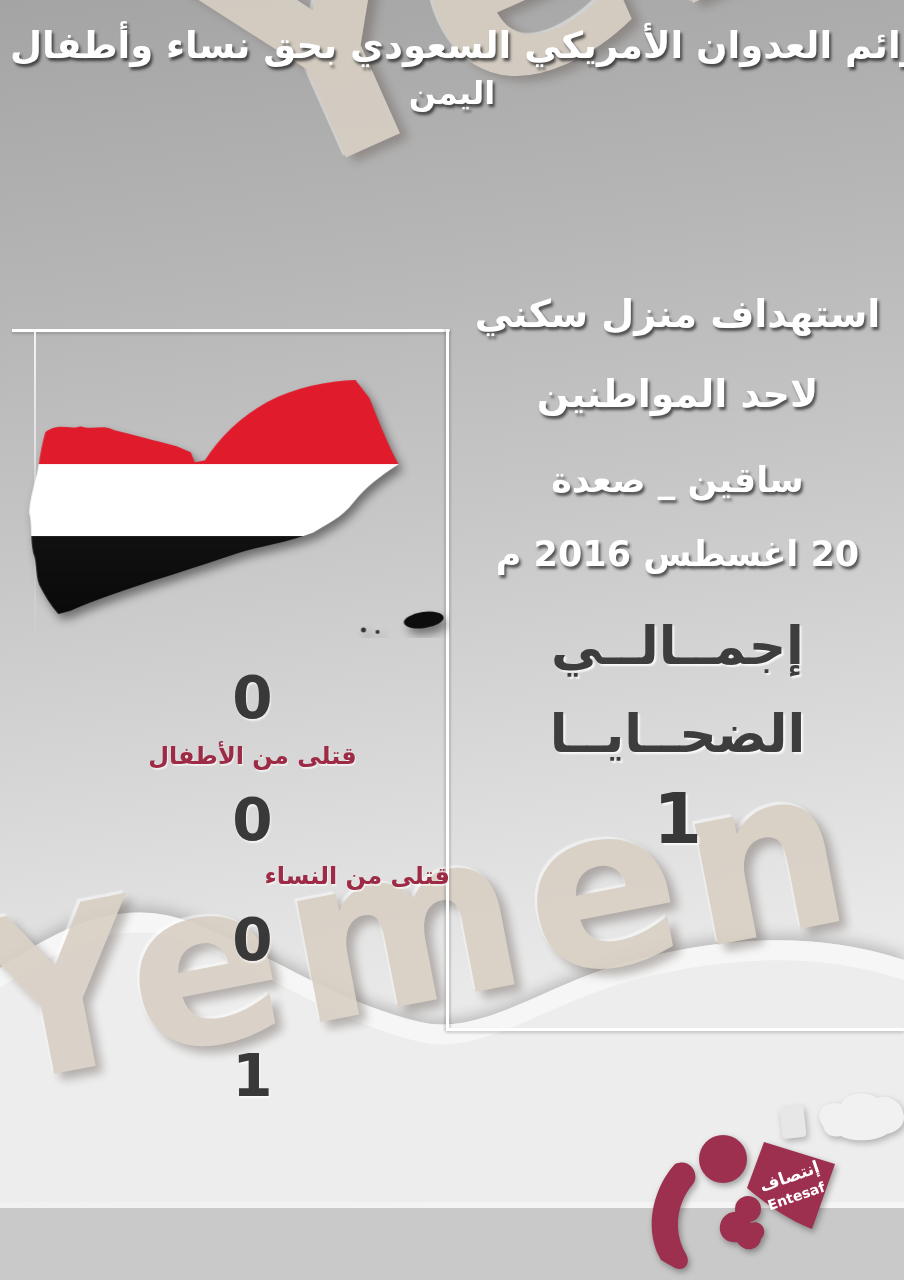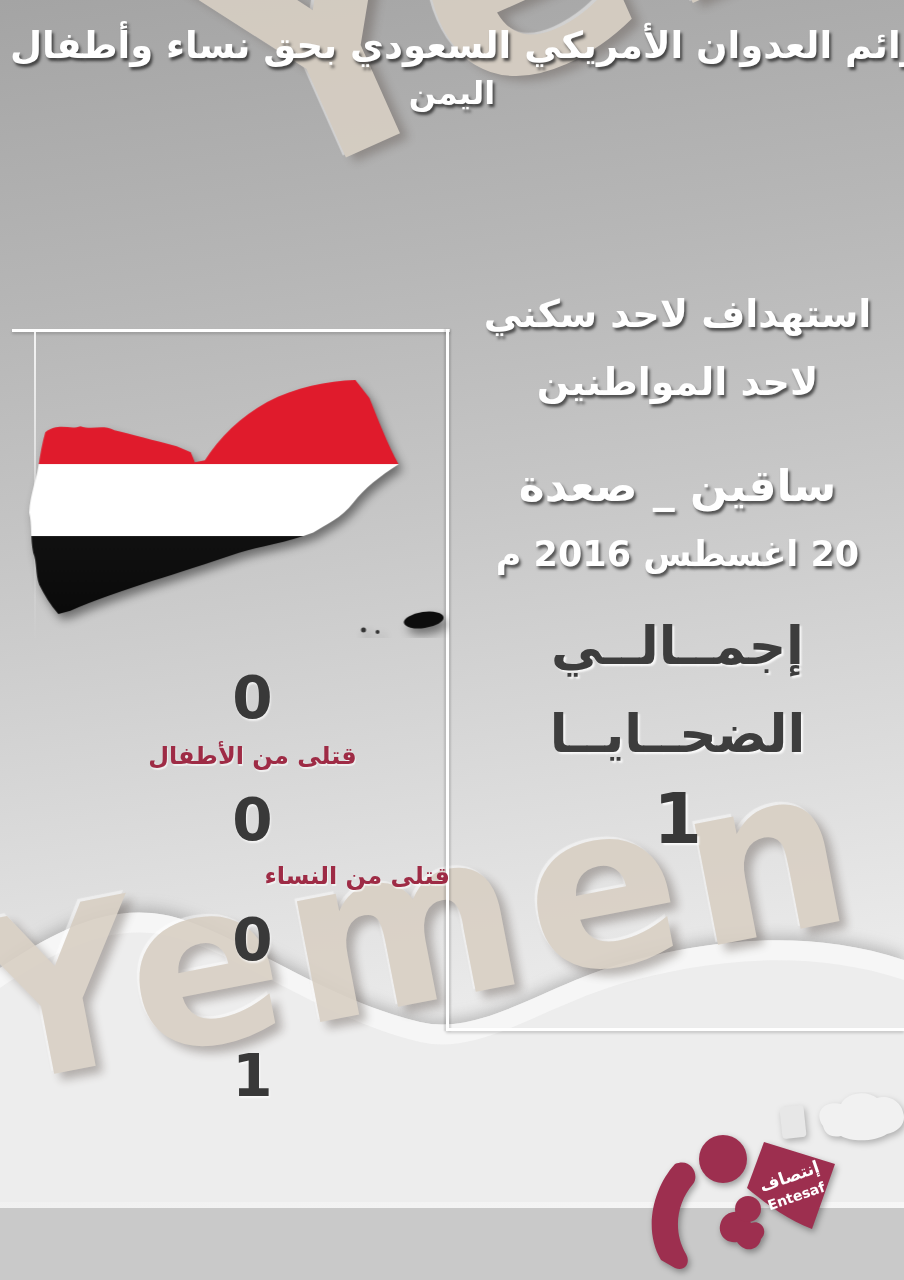--- a/index.html
+++ b/index.html
@@ -27,22 +27,22 @@
          font-weight:bold;z-index:5;text-shadow:2px 3px 3px rgba(40,40,40,.8);}
   .title-l1{font-size:37px;white-space:nowrap;}
   .title-l2{font-size:32px;margin-top:7px;}
   .hashtag{position:absolute;top:164px;right:16px;width:440px;text-align:center;direction:rtl;
            color:#dd8f28;font-size:29px;font-weight:bold;z-index:5;
            text-shadow:1px 2px 2px rgba(55,45,25,.8);}
   
   .rp{position:absolute;left:455px;width:445px;text-align:center;direction:rtl;z-index:5;white-space:nowrap;}
   .rp-white{color:#fff;font-weight:bold;text-shadow:2px 3px 3px rgba(40,40,40,.75);}
   .r-line1{top:292px;font-size:38px;}
-  .r-line2{top:360px;font-size:38px;}
-  .r-loc{top:460px;font-size:44px;}
+  .r-line2{top:372px;font-size:38px;}
+  .r-loc{top:460px;font-size:35px;}
   .r-date{top:534px;font-size:35px;}
   .rp-dark{color:#3d3d3d;font-weight:bold;text-shadow:2px 2px 2px rgba(255,255,255,.85);}
   .t-line1{top:616px;font-size:52px;}
   .t-line2{top:704px;font-size:52px;}
   .t-value{top:778px;font-size:70px;font-weight:800;color:#383838;}
   
   .st{position:absolute;left:55px;width:395px;text-align:center;z-index:5;}
   .st-num{color:#393939;font-weight:800;font-size:58px;text-shadow:1px 2px 2px rgba(255,255,255,.7);}
   .st-lbl{color:#9e2b45;font-weight:bold;font-size:24px;direction:rtl;white-space:nowrap;
           text-shadow:1px 2px 1px rgba(255,255,255,.6);}
@@ -97,21 +97,21 @@
                C360,104 345,116 334,130 C322,146 306,152 294,160 C268,170 240,174 220,180
                C190,190 160,200 134,208 C104,218 74,228 52,238 L40,241
                C32,232 26,222 21,212 C17,200 19,190 15,180 C12,165 14,152 11,140
                C12,122 18,108 20,95 C22,82 24,70 27,60 Z" fill="url(#flagGrad)"></path>
       <ellipse cx="404" cy="247" rx="20" ry="8" transform="rotate(-8 404 247)" fill="#0d0d0d"></ellipse>
       <circle cx="344" cy="257" r="2.5" fill="#333"></circle>
       <circle cx="358" cy="259" r="2" fill="#333"></circle>
     </g>
   </svg>
 
-  <div class="rp rp-white r-line1">استهداف لاحد سكني</div>
+  <div class="rp rp-white r-line1">استهداف منزل سكني</div>
   <div class="rp rp-white r-line2">لاحد المواطنين</div>
   <div class="rp rp-white r-loc">ساقين _ صعدة</div>
   <div class="rp rp-white r-date">20 اغسطس 2016 م</div>
   <div class="rp rp-dark t-line1">إجمــالــي</div>
   <div class="rp rp-dark t-line2">الضحــايــا</div>
   <div class="rp rp-dark t-value">1</div>
 
   <div class="st st-num v1">0</div>
   <div class="st st-lbl l1">قتلى من الأطفال</div>
   <div class="st st-num v2">0</div>

